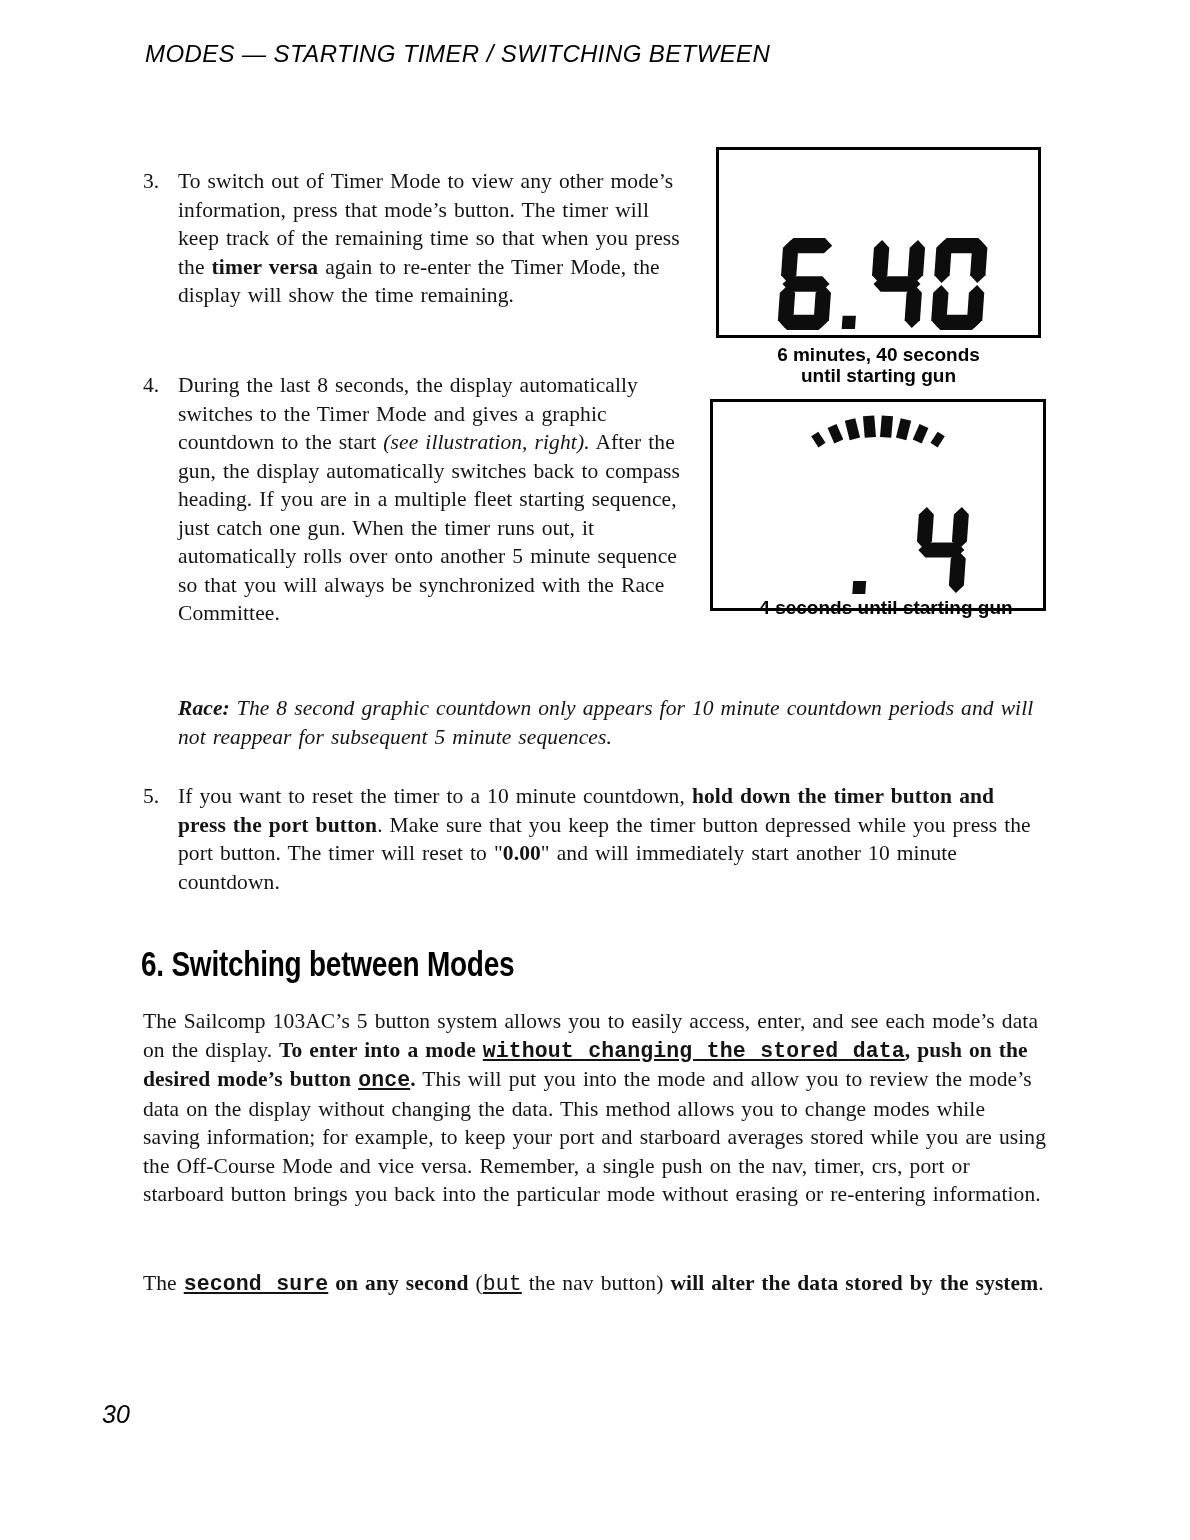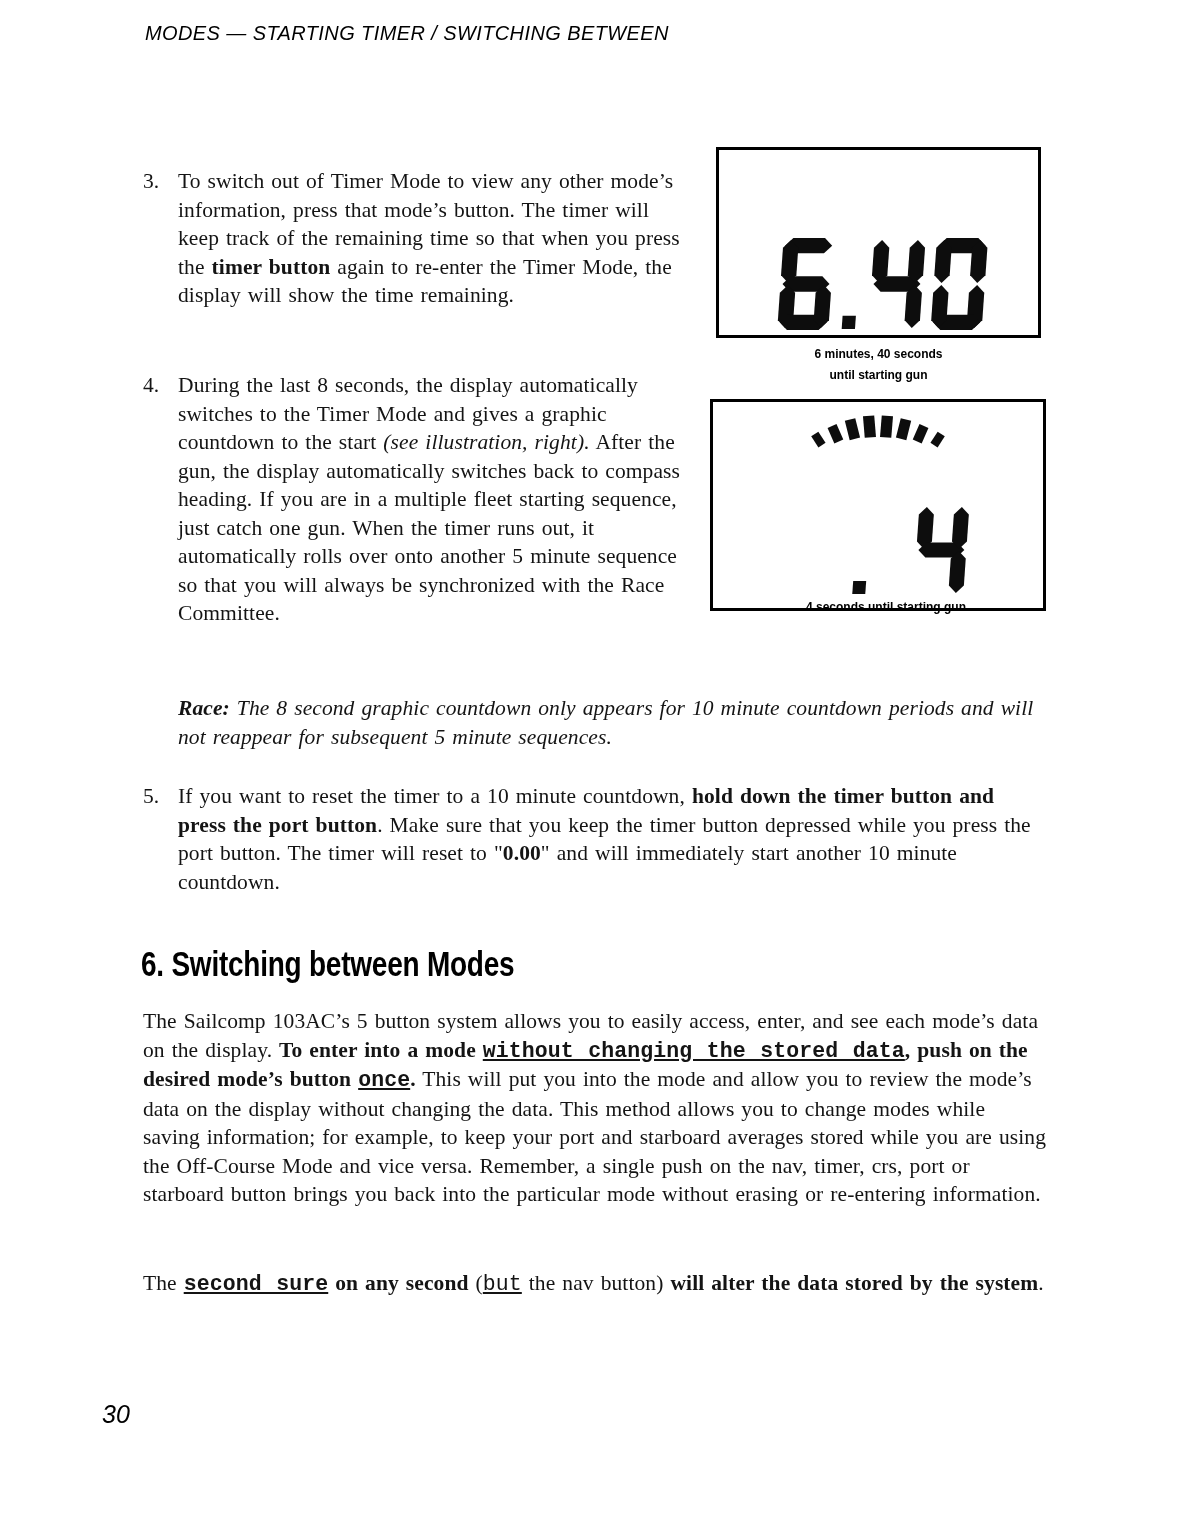--- a/index.html
+++ b/index.html
@@ -10,23 +10,23 @@
     margin:0 auto;
     font-family:"Liberation Serif", serif;
     color:#141414;
     overflow:hidden;
   }
   .b{font-weight:bold;}
   .i{font-style:italic;margin-top:20px;}
   .u{text-decoration:underline;font-family:Liberation Mono, monospace;}
 
   .header{
-    position:absolute;left:145px;top:22px;
+    position:absolute;left:145px;top:40px;
     font-family:"Liberation Sans", sans-serif;
-    font-style:italic;font-size:20px;letter-spacing:.4px;color:#000;
+    font-style:italic;font-size:24px;letter-spacing:.4px;color:#000;
   }
 
   .body-text{font-size:21.5px;line-height:28.5px;word-spacing:1.5px;letter-spacing:.1px;text-align:left;}
 
   .list-item{position:absolute;display:flex;}
   .item-num{width:35px;flex:0 0 35px;}
   .item-body{flex:1;}
 
   .note{position:absolute;font-style:italic;}
 
@@ -50,36 +50,36 @@
   .lcd-box-timer{left:716px;top:147px;width:325px;height:191px;}
   .lcd-box-countdown{left:710px;top:399px;width:336px;height:212px;}
 
   .sevenseg-timer{position:absolute;left:58px;bottom:5px;height:92px;}
   .sevenseg-countdown{position:absolute;right:72px;bottom:13px;height:90px;}
   .countdown-bars{position:absolute;top:12px;left:50%;transform:translateX(-50%);width:142px;}
 
   .caption{
     position:absolute;
     font-family:"Liberation Sans", sans-serif;
-    font-weight:bold;font-size:12px;line-height:21px;color:#000;
+    font-weight:bold;font-size:19px;line-height:21px;color:#000;
     text-align:center;
   }
   .caption-timer{left:716px;top:344px;width:325px;}
   .caption-countdown{left:710px;top:597px;width:352px;}
 </style>
 </head>
 <body>
 
 <div class="page">
 
   <div class="header">MODES — STARTING TIMER / SWITCHING BETWEEN</div>
 
   <div class="list-item body-text" style="left:143px;top:167px;width:540px;">
     <div class="item-num">3.</div>
-    <div class="item-body"><span>To switch out of Timer Mode to view any other mode’s information, press that mode’s button. The timer will keep track of the remaining time so that when you press the </span><span class="b">timer button</span><span> again to re-enter the Timer Mode, the display will show the time remaining.</span></div>
+    <div class="item-body"><span>To switch out of Timer Mode to view any other mode’s information, press that mode’s button. The timer will keep track of the remaining time so that when you press the </span><span class="b">timer versa</span><span> again to re-enter the Timer Mode, the display will show the time remaining.</span></div>
   </div>
 
   <div class="list-item body-text" style="left:143px;top:371px;width:540px;">
     <div class="item-num">4.</div>
     <div class="item-body"><span>During the last 8 seconds, the display automatically switches to the Timer Mode and gives a graphic countdown to the start </span><span class="i">(see illustration, right).</span><span>  After the gun, the display automatically switches back to compass heading.  If you are in a multiple fleet starting sequence, just catch one gun. When the timer runs out, it automatically rolls over onto another 5 minute sequence so that you will always be synchronized with the Race Committee.</span></div>
   </div>
 
   <div class="lcd-box lcd-box-timer">
     <div class="sevenseg-timer">
         <svg viewBox="0 0 416 180" preserveAspectRatio="xMinYMin meet" style="height:100%;display:block">

